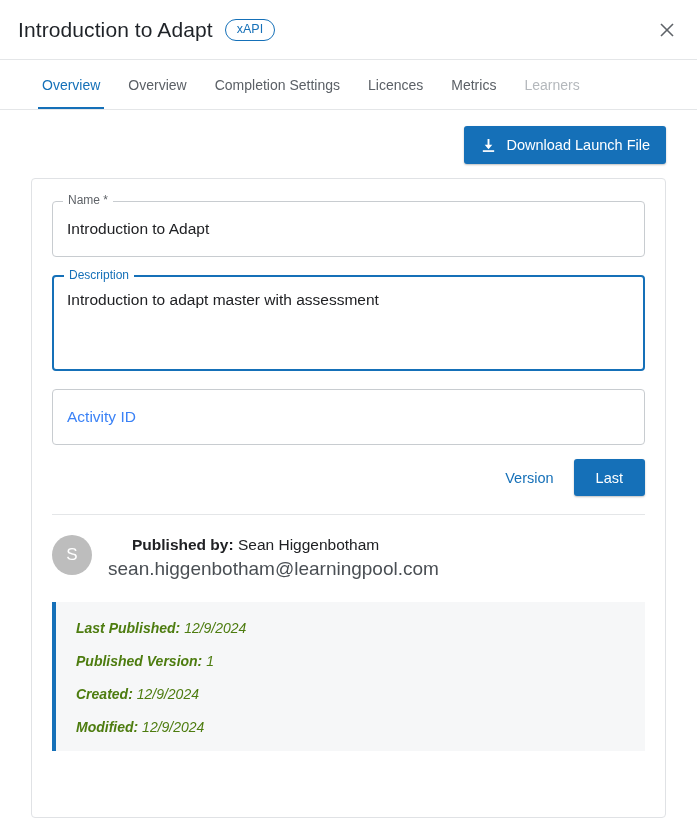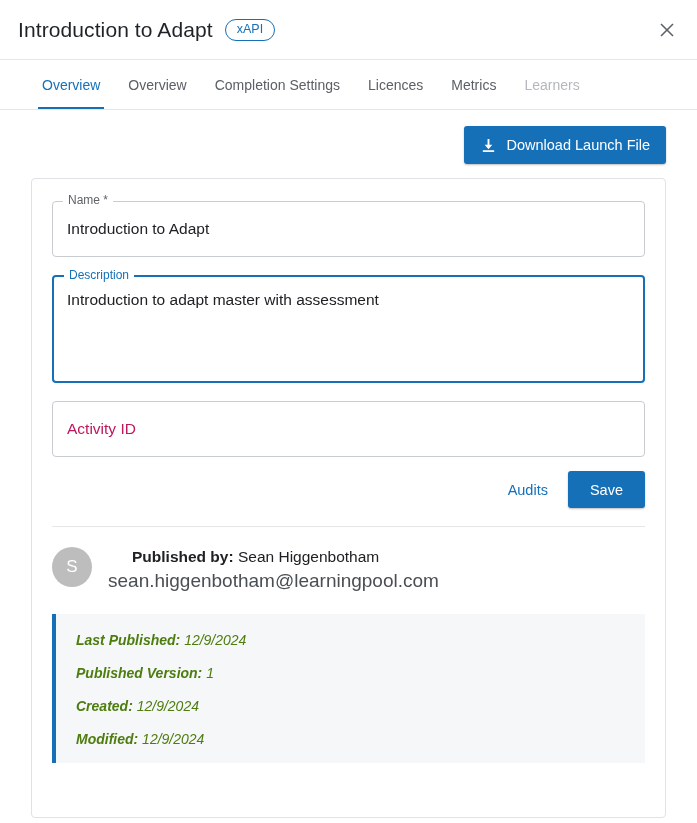--- a/index.html
+++ b/index.html
@@ -158,33 +158,33 @@
     line-height: 1;
   }
   .field .value {
     font-size: 15.5px;
     color: #202124;
     line-height: 1.4;
   }
   .field.name-field { height: 56px; display: flex; align-items: center; }
   .field.desc-field {
     border: 2px solid #1570b8;
-    height: 108px;
+    height: 96px;
     padding: 12px 13px;
   }
   .field.desc-field .legend { color: #1570b8; }
   .field.activity-field {
     height: 56px;
     display: flex;
     align-items: center;
     margin-bottom: 14px;
   }
   .placeholder {
     font-size: 15.5px;
-    color: #be185d;
+    color: #3b82f6;
   }
 
   
   .form-actions {
     display: flex;
     justify-content: flex-end;
     align-items: center;
     gap: 14px;
     padding-bottom: 18px;
   }
@@ -315,22 +315,22 @@
       <div class="field desc-field">
         <span class="legend">Description</span>
         <span class="value">Introduction to adapt master with assessment</span>
       </div>
 
       <div class="field activity-field">
         <span class="placeholder">Activity ID</span>
       </div>
 
       <div class="form-actions">
-        <button class="cancel-btn">Audits</button>
-        <button class="save-btn">Save</button>
+        <button class="cancel-btn">Version</button>
+        <button class="save-btn">Last</button>
       </div>
 
       <div class="divider"></div>
 
       <div class="publisher">
         <div class="avatar">S</div>
         <div class="pub-lines">
           <div class="pub-line1">
             <b>Published by:</b>
             <span>Sean Higgenbotham</span>

